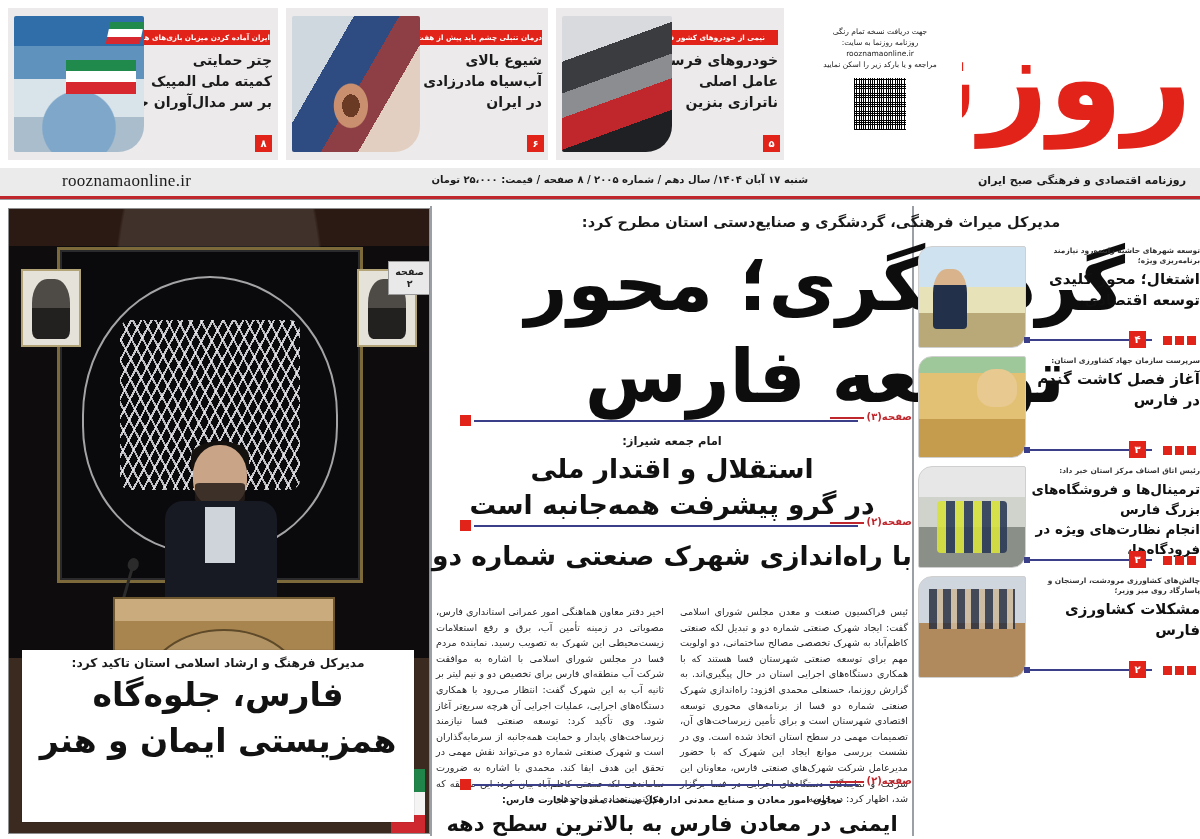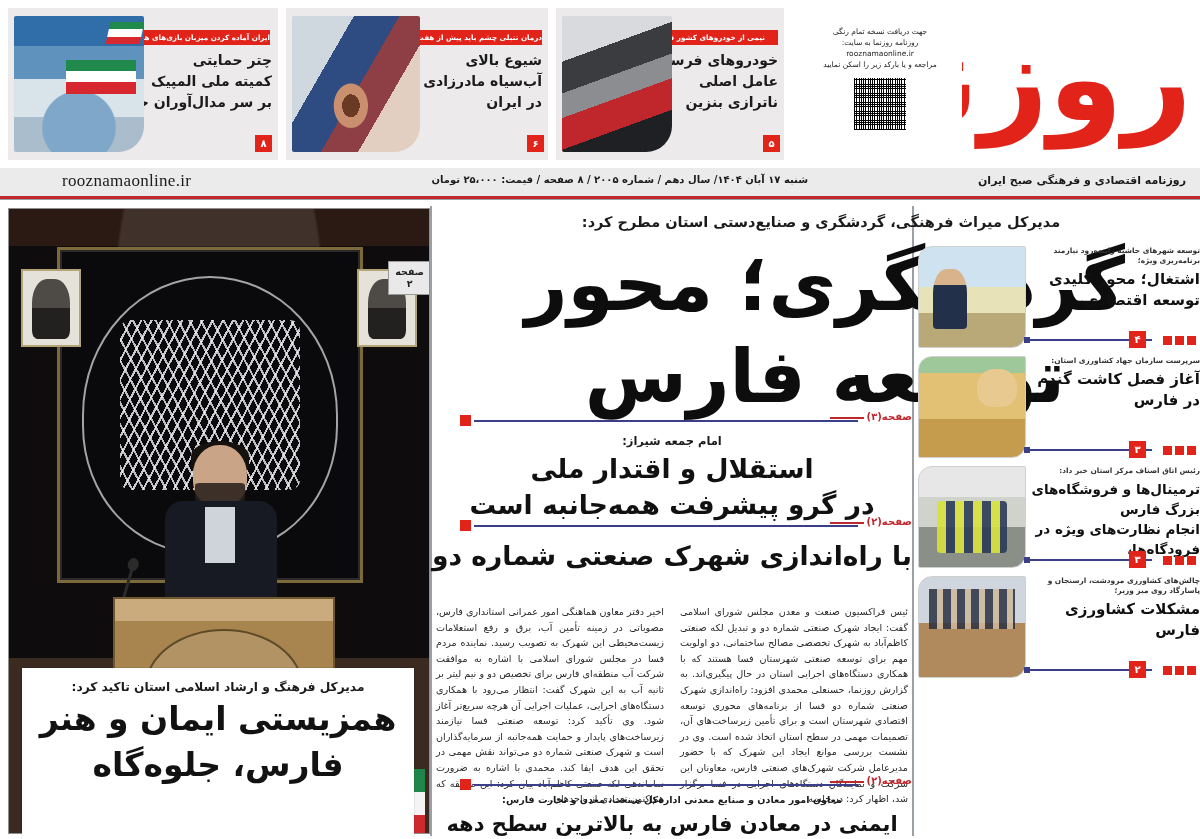--- a/index.html
+++ b/index.html
@@ -100,22 +100,22 @@
   .flagchip{position:absolute;left:382px;top:560px;width:34px;height:70px;
     background:linear-gradient(#1f8a4c 0 33%,#ffffff 33% 66%,#d7282f 66% 100%);opacity:.95;}
 
   .pagebadge{
     position:absolute;right:-1px;top:52px;background:#e9e9e9;border:1px solid #9a9a9a;
     border-right:none;padding:4px 6px;font-size:9.5px;font-weight:bold;color:#222;line-height:12px;
     text-align:center;
   }
 
   .leftcaption{
-    position:absolute;left:22px;top:668px;width:392px;height:172px;background:#fff;
-    box-shadow:0 0 0 1px rgba(0,0,0,.06);padding-top:6px;box-sizing:border-box;text-align:center;
+    position:absolute;left:22px;top:650px;width:392px;height:172px;background:#fff;
+    box-shadow:0 0 0 1px rgba(0,0,0,.06);box-sizing:border-box;text-align:center;
   }
   .leftcaption .kick{font-size:12.2px;font-weight:bold;color:#1b1b1b;padding:6px 6px 2px;}
   .leftcaption .h{font-size:33px;font-weight:bold;line-height:46px;color:#121212;letter-spacing:-.5px;}
 
   
   .center{position:absolute;left:432px;top:206px;width:552px;height:630px;}
   .vline{position:absolute;left:0;top:206px;width:2px;height:630px;background:#9aa0a6;}
   .vline2{position:absolute;left:912px;top:206px;width:2px;height:630px;background:#9aa0a6;}
 
   .topkick{position:absolute;right:4px;top:6px;width:748px;text-align:center;
@@ -254,22 +254,22 @@
     <div class="flagchip"></div>
 
     <div class="pagebadge">
       <span>صفحه</span><br>
       <span>۲</span>
     </div>
   </div>
 
   <div class="leftcaption">
     <div class="kick">مدیرکل فرهنگ و ارشاد اسلامی استان تاکید کرد:</div>
+    <div class="h">فارس، جلوه‌گاه</div>
     <div class="h">همزیستی ایمان و هنر</div>
-    <div class="h">فارس، جلوه‌گاه</div>
   </div>
 
   <div class="vline" style="left:430px;"></div>
   <div class="vline2"></div>
 
   <div class="topkick" style="position:absolute;left:432px;top:214px;width:750px;text-align:center;">مدیرکل میراث فرهنگی، گردشگری و صنایع‌دستی استان مطرح کرد:</div>
   <div class="mainhead" style="position:absolute;left:432px;top:238px;width:750px;">گردشگری؛ محور توسعه فارس</div>
 
   <div class="center">
 

